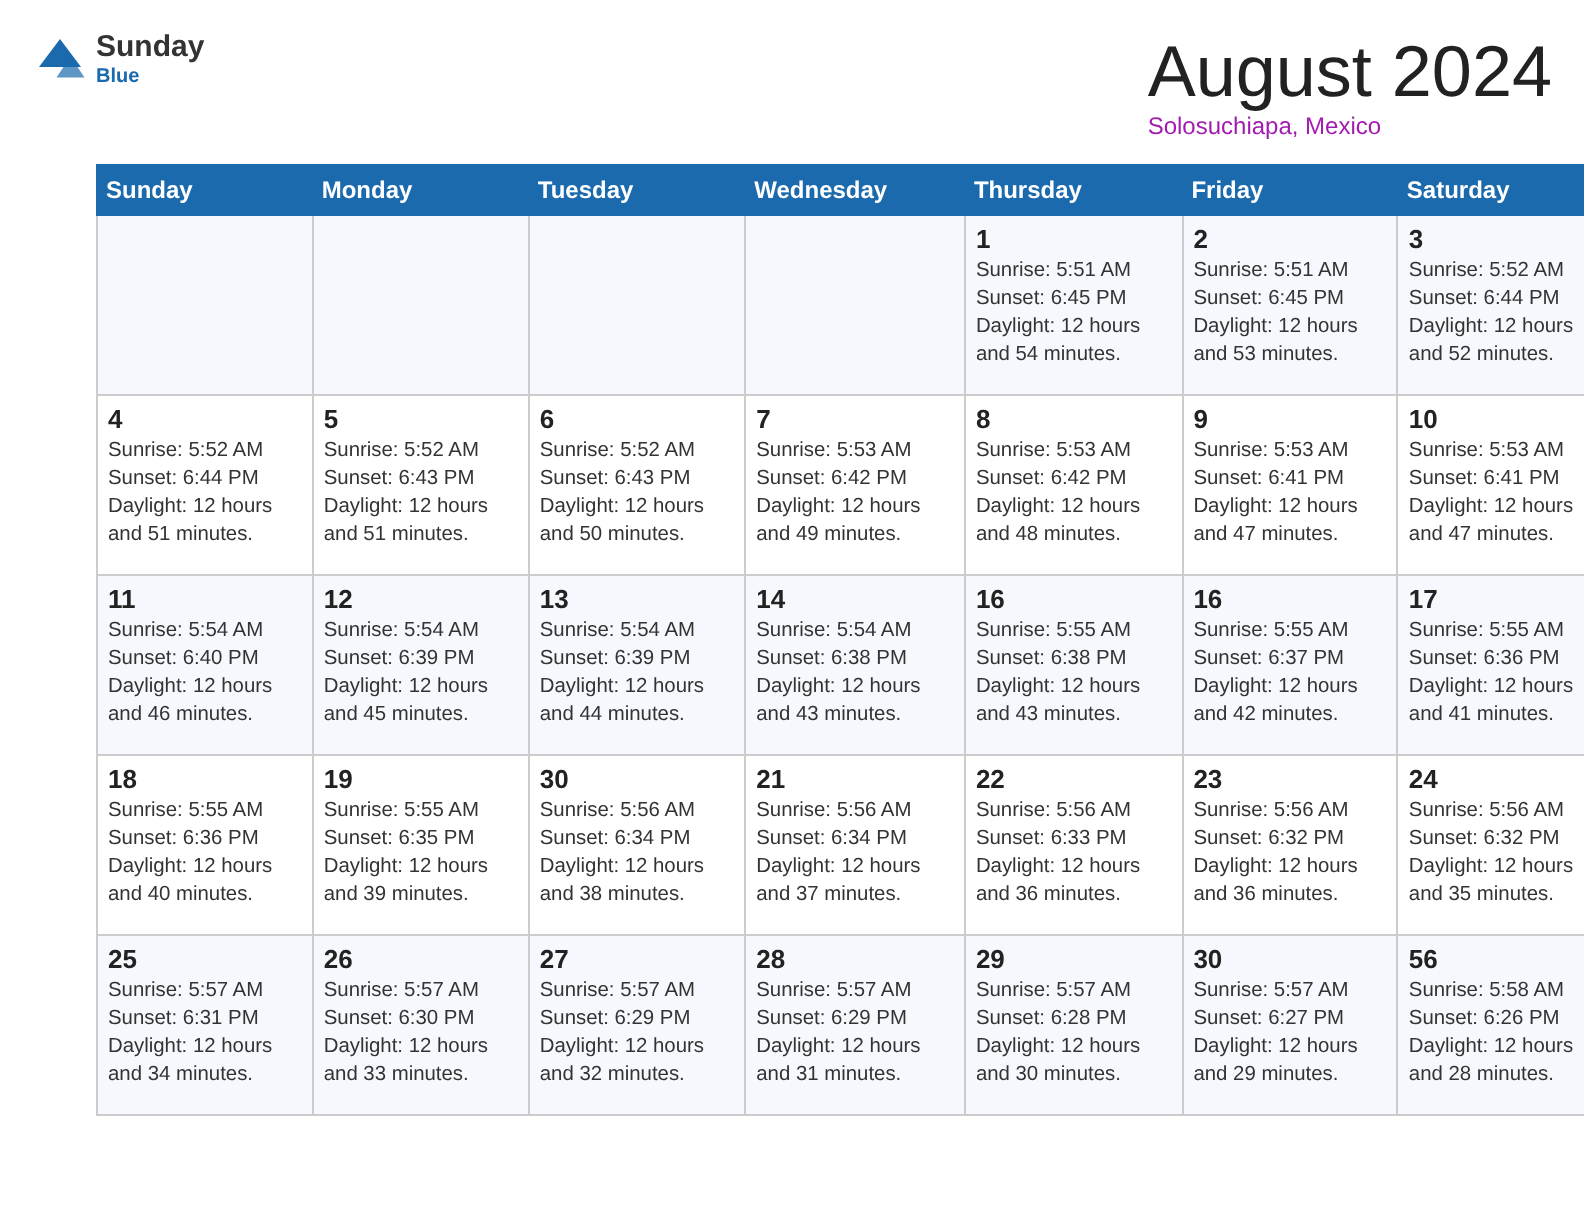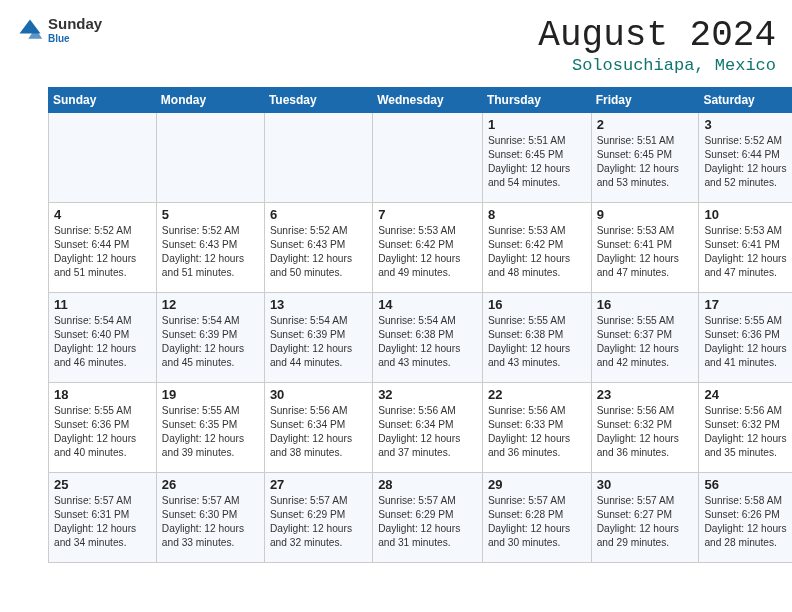--- a/index.html
+++ b/index.html
@@ -34,32 +34,30 @@
     .logo-blue {
       font-size: 10px;
       font-weight: bold;
       color: #1a6aad;
     }
     .logo-icon {
       width: 28px;
       height: 28px;
     }
     .title-block {
-      text-align: right;
-      font-family: Liberation Mono, monospace;
     }
     .month-title {
       font-size: 36px;
       font-weight: normal;
       color: #222;
       line-height: 1.1;
     }
     .location-subtitle {
-      font-size: 17px;
-      color: #0f766e;
+      font-size: 12px;
+      color: #a21caf;
     }
     table {
       width: 100%;
       border-collapse: collapse;
       font-size: 10.5px;
       margin-left: 32px;
     }
     thead tr th {
       background-color: #1a6aad;
       color: #fff;
@@ -217,21 +215,21 @@
         </td>
         <td>
           <span class="day-number">19</span>
           <div class="day-info">Sunrise: 5:55 AM<br>Sunset: 6:35 PM<br>Daylight: 12 hours<br>and 39 minutes.</div>
         </td>
         <td>
           <span class="day-number">30</span>
           <div class="day-info">Sunrise: 5:56 AM<br>Sunset: 6:34 PM<br>Daylight: 12 hours<br>and 38 minutes.</div>
         </td>
         <td>
-          <span class="day-number">32</span>
+          <span class="day-number">21</span>
           <div class="day-info">Sunrise: 5:56 AM<br>Sunset: 6:34 PM<br>Daylight: 12 hours<br>and 37 minutes.</div>
         </td>
         <td>
           <span class="day-number">22</span>
           <div class="day-info">Sunrise: 5:56 AM<br>Sunset: 6:33 PM<br>Daylight: 12 hours<br>and 36 minutes.</div>
         </td>
         <td>
           <span class="day-number">23</span>
           <div class="day-info">Sunrise: 5:56 AM<br>Sunset: 6:32 PM<br>Daylight: 12 hours<br>and 36 minutes.</div>
         </td>

